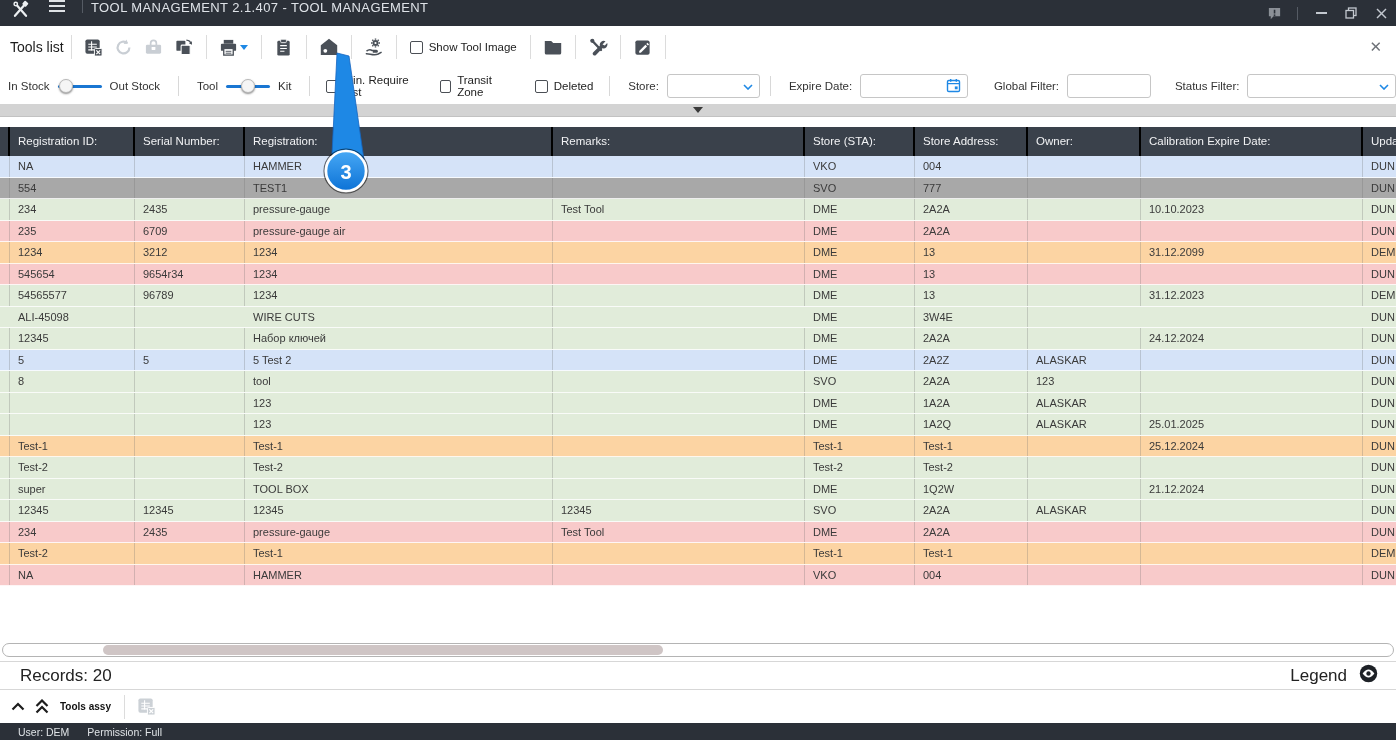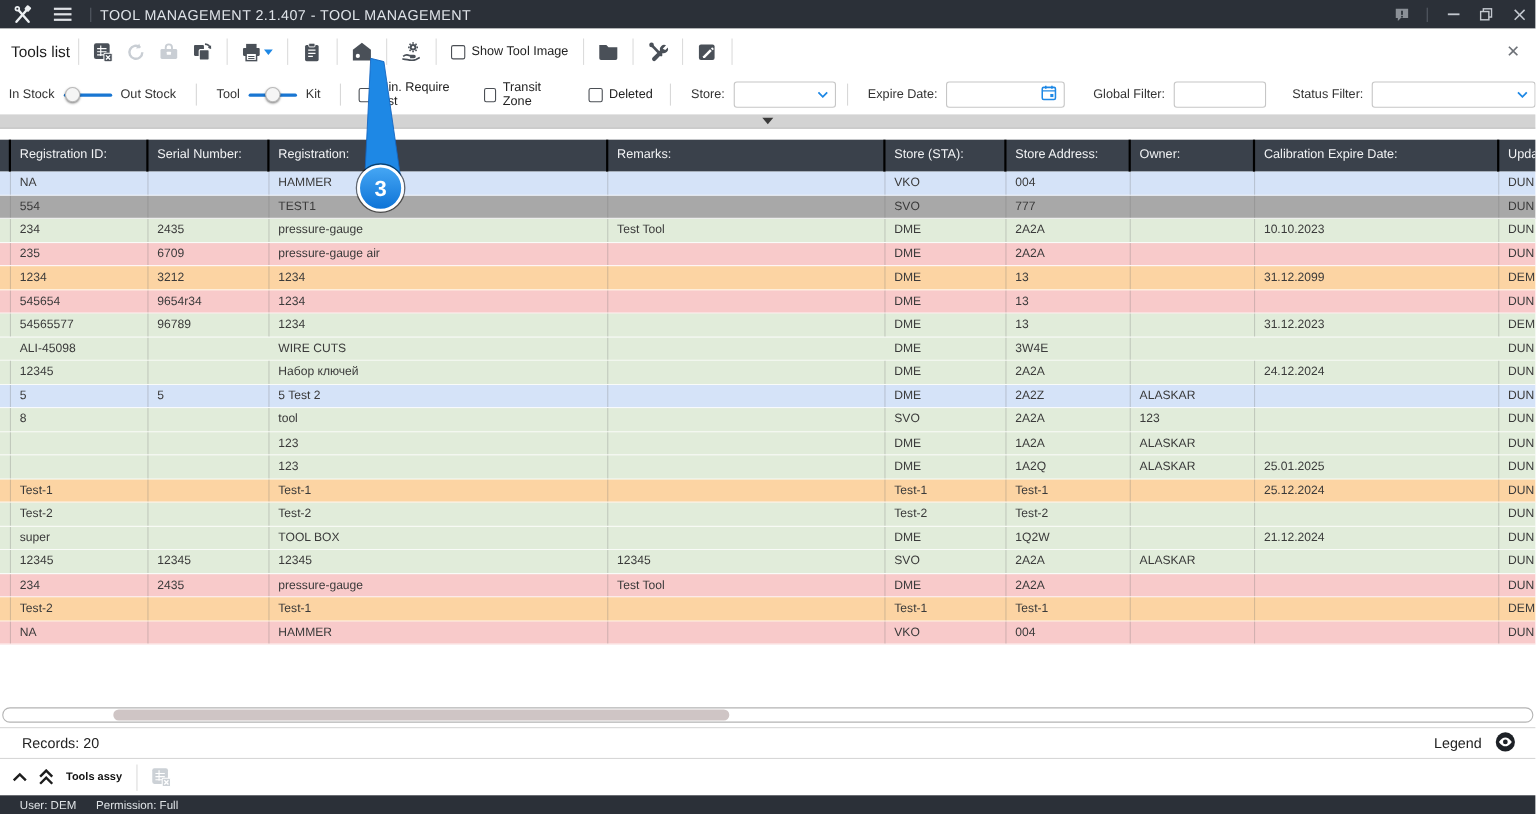--- a/index.html
+++ b/index.html
@@ -1,20 +1,20 @@
 <!DOCTYPE html>
 <html><head>
 <meta charset="utf-8">
 <style>
   *{margin:0;padding:0;box-sizing:border-box}
   html,body{width:1396px;height:746px}
   body{position:relative;font-family:"Liberation Sans",sans-serif;background:#fff;overflow:hidden}
 
   
-  .titlebar{position:absolute;left:0;top:0;width:1396px;height:26px;background:#2b3038;display:flex;align-items:center;color:#e8eaec}
+  .titlebar{position:absolute;left:0;top:0;width:1396px;height:26px;background:#2b3038;display:flex;align-items:flex-start;color:#e8eaec}
   .titlebar .applogo{width:40px;display:flex;justify-content:center}
   .titlebar .burger{width:34px;display:flex;flex-direction:column;gap:3px;align-items:center;cursor:pointer}
   .burger span{display:block;width:16px;height:2px;background:#dfe2e6}
   .tdiv{width:1px;height:13px;background:#555b64;margin:0 8px}
   .title-text{font-size:13px;letter-spacing:.4px;color:#dfe3e8}
   .win-controls{margin-left:auto;display:flex;align-items:center;height:100%}
   .winbtn{width:30px;height:100%;display:flex;align-items:center;justify-content:center;color:#c3c8cf;font-size:12px;cursor:pointer}
 
   
   .toolbar{position:absolute;left:0;top:26px;width:1396px;height:42px;background:#fff;display:flex;align-items:center}
@@ -52,21 +52,21 @@
   .trow{display:flex;height:21.5px;border-bottom:1px solid rgba(255,255,255,.8);cursor:pointer}
   .tcell{line-height:20.5px;font-size:11px;color:#3a3a3a;padding-left:8px;border-right:1px solid rgba(110,110,110,.28);overflow:hidden;white-space:nowrap;flex:0 0 auto}
   .tcell.gut{padding:0}
   .gut{width:10px}
   .c0{width:125px}.c1{width:110px}.c2{width:308px}.c3{width:252px}.c4{width:110px}
   .c5{width:113px}.c6{width:113px}.c7{width:222px}.c8{width:33px;border-right:none}
 
   
   .hscroll{position:absolute;left:2px;top:643px;width:1392px;height:14px;border:1px solid #b4b4b4;border-radius:7px;background:#fff}
   .hthumb{position:absolute;left:100px;top:1px;width:560px;height:10px;border-radius:5px;background:#cfc5c5;cursor:grab}
-  .records-row{position:absolute;left:0;top:661px;width:1396px;height:29px;border-top:1px solid #d7d7d7;border-bottom:1px solid #d7d7d7;display:flex;align-items:center;font-size:13px;color:#222}
+  .records-row{position:absolute;left:0;top:661px;width:1396px;height:29px;border-top:1px solid #d7d7d7;border-bottom:1px solid #d7d7d7;display:flex;align-items:center;font-size:17px;color:#222}
   .records-label{margin-left:20px}
   .legend-wrap{margin-left:auto;display:flex;align-items:center;gap:12px;margin-right:18px}
   .assy-row{position:absolute;left:0;top:690px;width:1396px;height:33px;display:flex;align-items:center}
   .assy-btn{width:24px;height:24px;display:flex;align-items:center;justify-content:center;cursor:pointer}
   .assy-title{font-size:10px;font-weight:bold;color:#111;margin:0 6px}
   .statusbar{position:absolute;left:0;top:723px;width:1396px;height:17px;background:#2b3038;display:flex;align-items:center;color:#dfe3e6;font-size:10.5px}
   .statusbar .sb-item{margin-left:18px}
 
   
   .callout-overlay{position:absolute;left:308px;top:44px;width:90px;height:160px;pointer-events:none;z-index:50}

